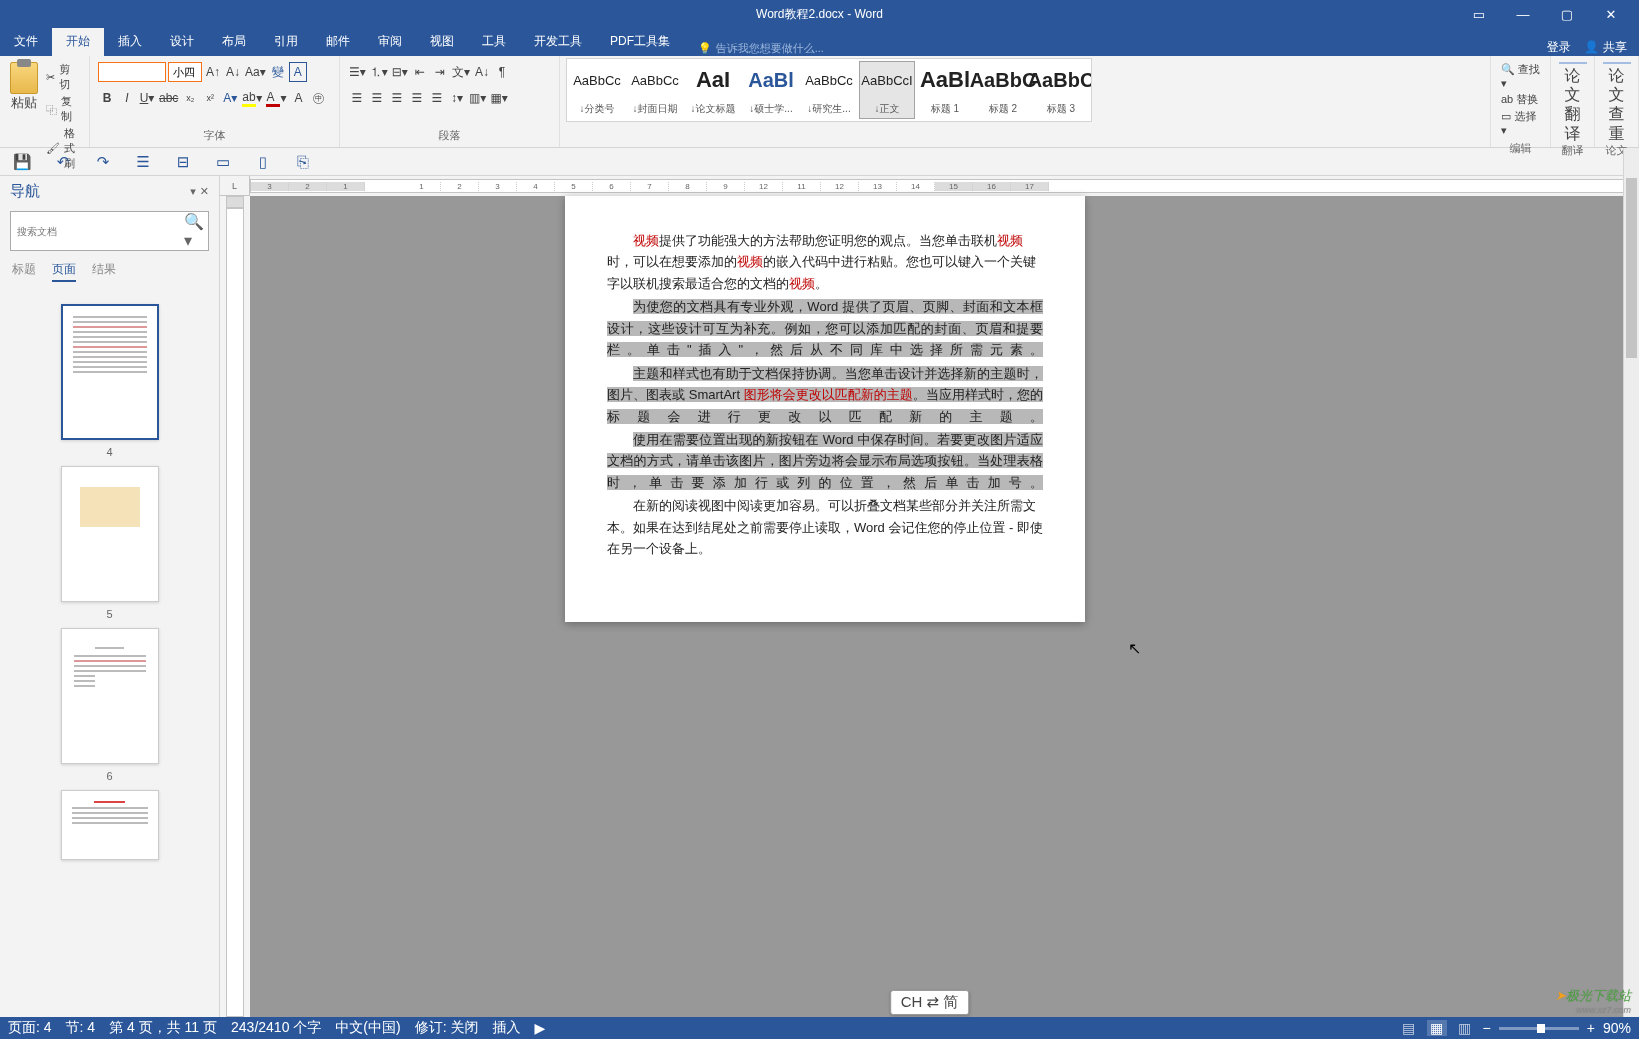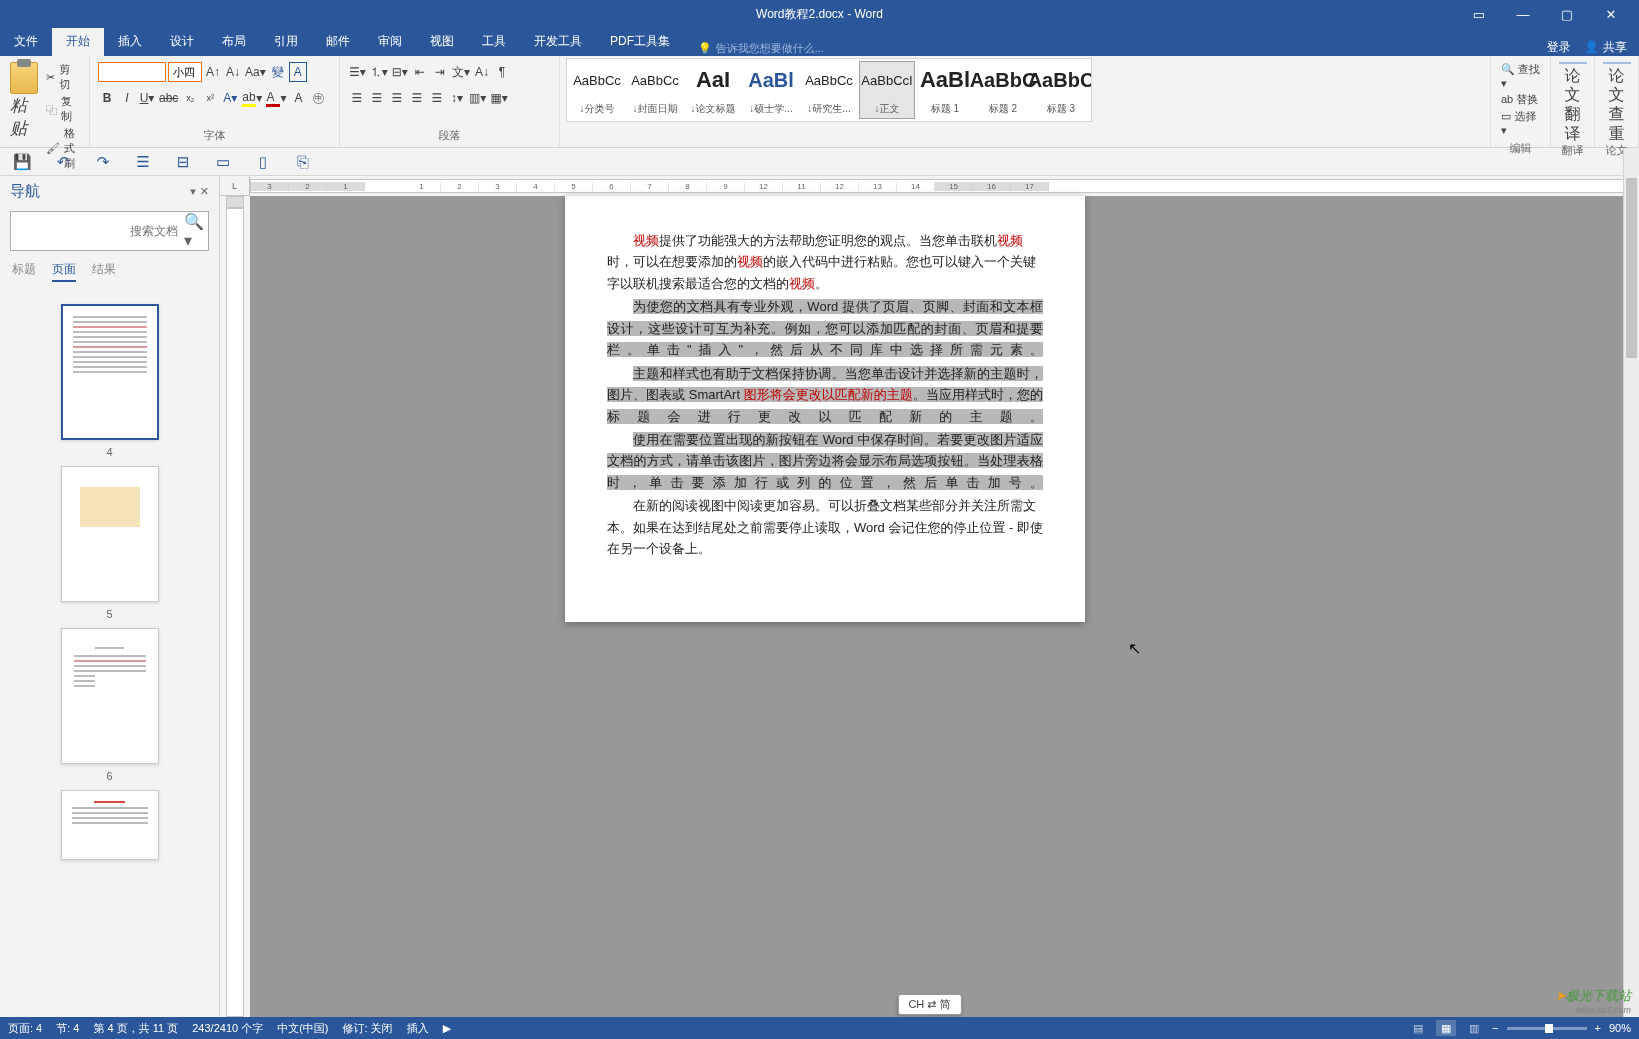--- a/index.html
+++ b/index.html
@@ -65,21 +65,21 @@
 .qat { background: #f3f3f3; height: 28px; border-bottom: 1px solid #d4d4d4; display: flex; align-items: center; gap: 22px; padding: 0 14px; }
 .qat-btn { width: 18px; height: 18px; display: flex; align-items: center; justify-content: center; color: #2b579a; font-size: 15px; }
 
 
 .main { display: flex; height: calc(100% - 28px - 28px - 92px - 28px - 22px); }
 
 .nav-pane { width: 220px; background: #f3f3f3; border-right: 1px solid #d4d4d4; display: flex; flex-direction: column; }
 .nav-header { display: flex; align-items: center; padding: 6px 10px; color: #2b579a; font-size: 15px; }
 .nav-header-btns { margin-left: auto; display: flex; gap: 4px; color: #666; font-size: 11px; }
 .nav-search { margin: 4px 10px; display: flex; border: 1px solid #ababab; background: #fff; }
-.nav-search input { border: none; flex: 1; font-size: 12px; padding: 3px 6px; outline: none; text-align: right; }
+.nav-search input { border: none; flex: 1; font-size: 10px; padding: 3px 6px; outline: none; }
 .nav-search-btn { width: 24px; display: flex; align-items: center; justify-content: center; color: #666; }
 .nav-tabs { display: flex; gap: 16px; padding: 6px 12px; font-size: 12px; }
 .nav-tab { color: #888; padding-bottom: 2px; }
 .nav-tab.active { color: #2b579a; border-bottom: 2px solid #2b579a; }
 .nav-thumbs { flex: 1; overflow: auto; padding: 10px 0; }
 .thumb { width: 98px; height: 136px; background: #fff; border: 1px solid #ccc; margin: 6px auto; box-shadow: 0 1px 3px rgba(0,0,0,0.15); position: relative; }
 .thumb.active { border: 2px solid #2b579a; }
 .thumb-label { text-align: center; font-size: 11px; color: #666; margin-bottom: 8px; }
 .thumb-content { position: absolute; inset: 10px; }
 .thumb .t-line { height: 2px; background: #bbb; margin-bottom: 3px; }
@@ -96,24 +96,24 @@
 .ruler-seg { flex: none; width: 38px; text-align: center; border-right: 1px dotted #ccc; }
 .ruler-seg.dark { background: #dcdcdc; }
 
 .page { position: absolute; left: 345px; top: 20px; width: 520px; background: #fff; box-shadow: 0 2px 8px rgba(0,0,0,0.3); padding: 34px 42px 60px 42px; font-size: 13px; line-height: 1.65; color: #222; }
 .page .red { color: #c00000; }
 .page p { text-indent: 2em; margin-bottom: 2px; }
 .page .sel { background: #b8b8b8; }
 .page .justified { text-align: justify; text-align-last: justify; }
 .cursor-arrow { position: absolute; left: 908px; top: 463px; font-size: 16px; color: #000; pointer-events: none; z-index: 10; }
 
-.ime-toggle { position: absolute; left: 50%; bottom: 2px; transform: translateX(-50%); background: #fff; border: 1px solid #999; border-radius: 3px; padding: 2px 10px; font-size: 11px; color: #444; box-shadow: 0 1px 3px rgba(0,0,0,0.2); }
-
-
-.statusbar { height: 22px; background: #2b579a; color: #fff; font-size: 11px; display: flex; align-items: center; padding: 0 8px; gap: 14px; }
+.ime-toggle { position: absolute; left: 50%; bottom: 2px; transform: translateX(-50%); background: #fff; border: 1px solid #999; border-radius: 3px; padding: 2px 10px; font-size: 15px; color: #444; box-shadow: 0 1px 3px rgba(0,0,0,0.2); }
+
+
+.statusbar { height: 22px; background: #2b579a; color: #fff; font-size: 14px; display: flex; align-items: center; padding: 0 8px; gap: 14px; }
 .statusbar-right { margin-left: auto; display: flex; align-items: center; gap: 8px; }
 .view-btn { width: 20px; height: 16px; display: flex; align-items: center; justify-content: center; opacity: 0.7; }
 .view-btn.active { opacity: 1; background: rgba(255,255,255,0.2); }
 .zoom-slider { width: 80px; height: 3px; background: rgba(255,255,255,0.4); position: relative; }
 .zoom-thumb { position: absolute; left: 38px; top: -3px; width: 8px; height: 9px; background: #fff; }
 
 .watermark { position: absolute; right: 8px; bottom: 24px; font-size: 13px; font-style: italic; color: #4aa03f; text-shadow: 0 0 2px rgba(0,0,0,0.1); pointer-events: none; text-align: right; line-height: 1; }
 .watermark .wm-sub { font-size: 9px; color: #888; }
 
 .scrollbar-v { position: absolute; right: 0; top: 148px; bottom: 22px; width: 16px; background: #ededed; border-left: 1px solid #d4d4d4; }
@@ -150,21 +150,21 @@
     <span>登录</span>
     <span>👤 <span>共享</span></span>
   </div>
 </div>
 
 <div class="ribbon">
   <div class="ribbon-group clip-group">
     <div class="ribbon-group-body">
       <div class="clip-paste">
         <div class="clip-icon"></div>
-        <div style="font-size:17px;color:#444;font-style:italic;">粘贴</div>
+        <div style="font-size:13px;color:#444;">粘贴</div>
       </div>
       <div class="clip-side">
         <div class="clip-side-item">
             <span>✂</span>
             <span>剪切</span>
           </div>
         <div class="clip-side-item">
             <span>⿻</span>
             <span>复制</span>
           </div>

